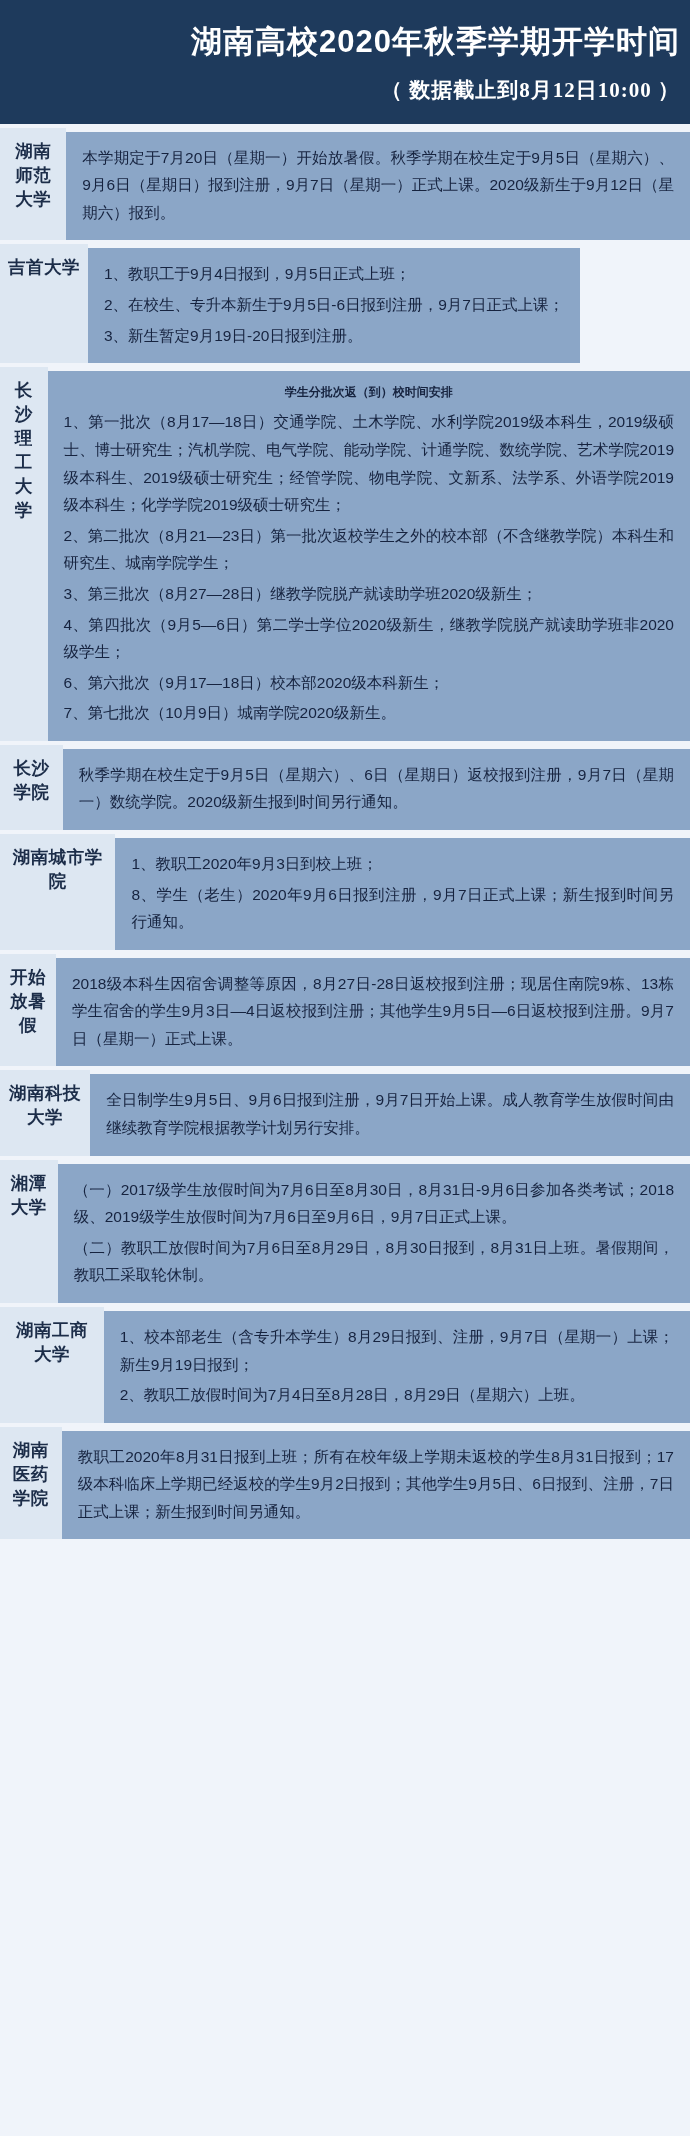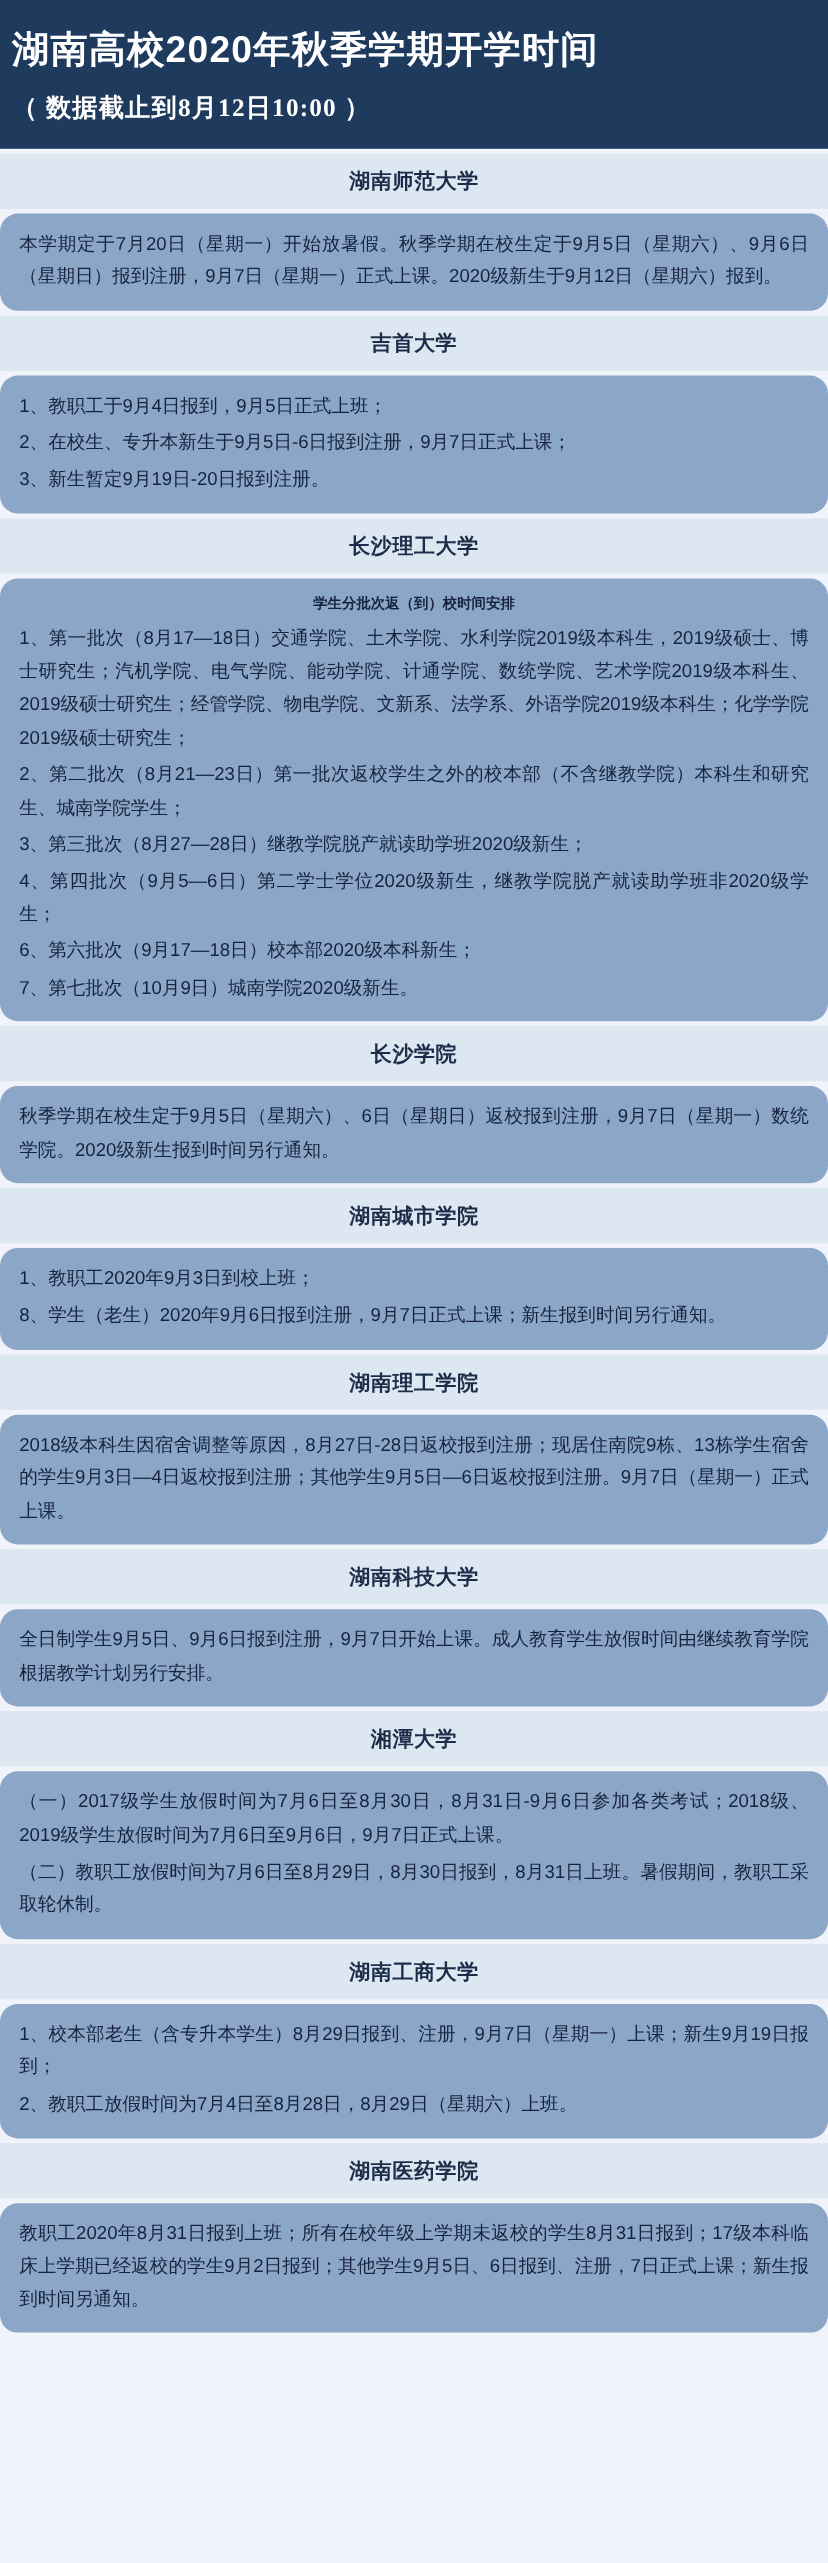--- a/index.html
+++ b/index.html
@@ -11,57 +11,56 @@
   .page{
     width:690px;
     background:#f0f4fa;
     display:flex;
     flex-direction:column;
   }
   
   .banner{
     background:#1e3a5c;
     color:#ffffff;
-    text-align:left;
+    text-align:right;
     padding:24px 10px 20px 10px;
   }
   .banner-title{
     font-size:31px;
     font-weight:800;
     letter-spacing:1px;
     line-height:1.15;
   }
   .banner-subtitle{
     margin-top:16px;
     font-family:"Liberation Serif","DejaVu Serif",serif;
     font-weight:700;
     font-size:21px;
     letter-spacing:1px;
   }
   
   .sections{display:flex;flex-direction:column;}
-  .section{display:flex;flex-direction:column;margin-top:4px;}
+  .section{display:flex;margin-top:4px;}
   .sec-title{
     background:#dde7f2;
     color:#1c2d49;
     text-align:center;
     font-size:17.5px;
     font-weight:700;
     padding:11px 8px;
     letter-spacing:0.5px;
   }
   .sec-body{
     background:#8ba6c7;
     color:#16233f;
     margin-top:4px;
     padding:9px 16px 11px 16px;
     font-size:15.5px;
     line-height:1.78;
     text-align:justify;
-    border-radius:15px;
   }
   .sec-subtitle{
     text-align:center;
     font-weight:700;
     font-size:12px;
     padding:2px 0 2px 0;
   }
   .sec-body p.line{margin:3px 0;}
 </style>
 </head>
@@ -108,21 +107,21 @@
         </div>
       </section>
       <section class="section">
         <div class="sec-title">湖南城市学院</div>
         <div class="sec-body">
           <p class="line">1、教职工2020年9月3日到校上班；</p>
           <p class="line">8、学生（老生）2020年9月6日报到注册，9月7日正式上课；新生报到时间另行通知。</p>
         </div>
       </section>
       <section class="section">
-        <div class="sec-title">湖南理工学院</div>
+        <div class="sec-title">开始放暑假</div>
         <div class="sec-body">
           <p class="line">2018级本科生因宿舍调整等原因，8月27日-28日返校报到注册；现居住南院9栋、13栋学生宿舍的学生9月3日—4日返校报到注册；其他学生9月5日—6日返校报到注册。9月7日（星期一）正式上课。</p>
         </div>
       </section>
       <section class="section">
         <div class="sec-title">湖南科技大学</div>
         <div class="sec-body">
           <p class="line">全日制学生9月5日、9月6日报到注册，9月7日开始上课。成人教育学生放假时间由继续教育学院根据教学计划另行安排。</p>
         </div>
       </section>

